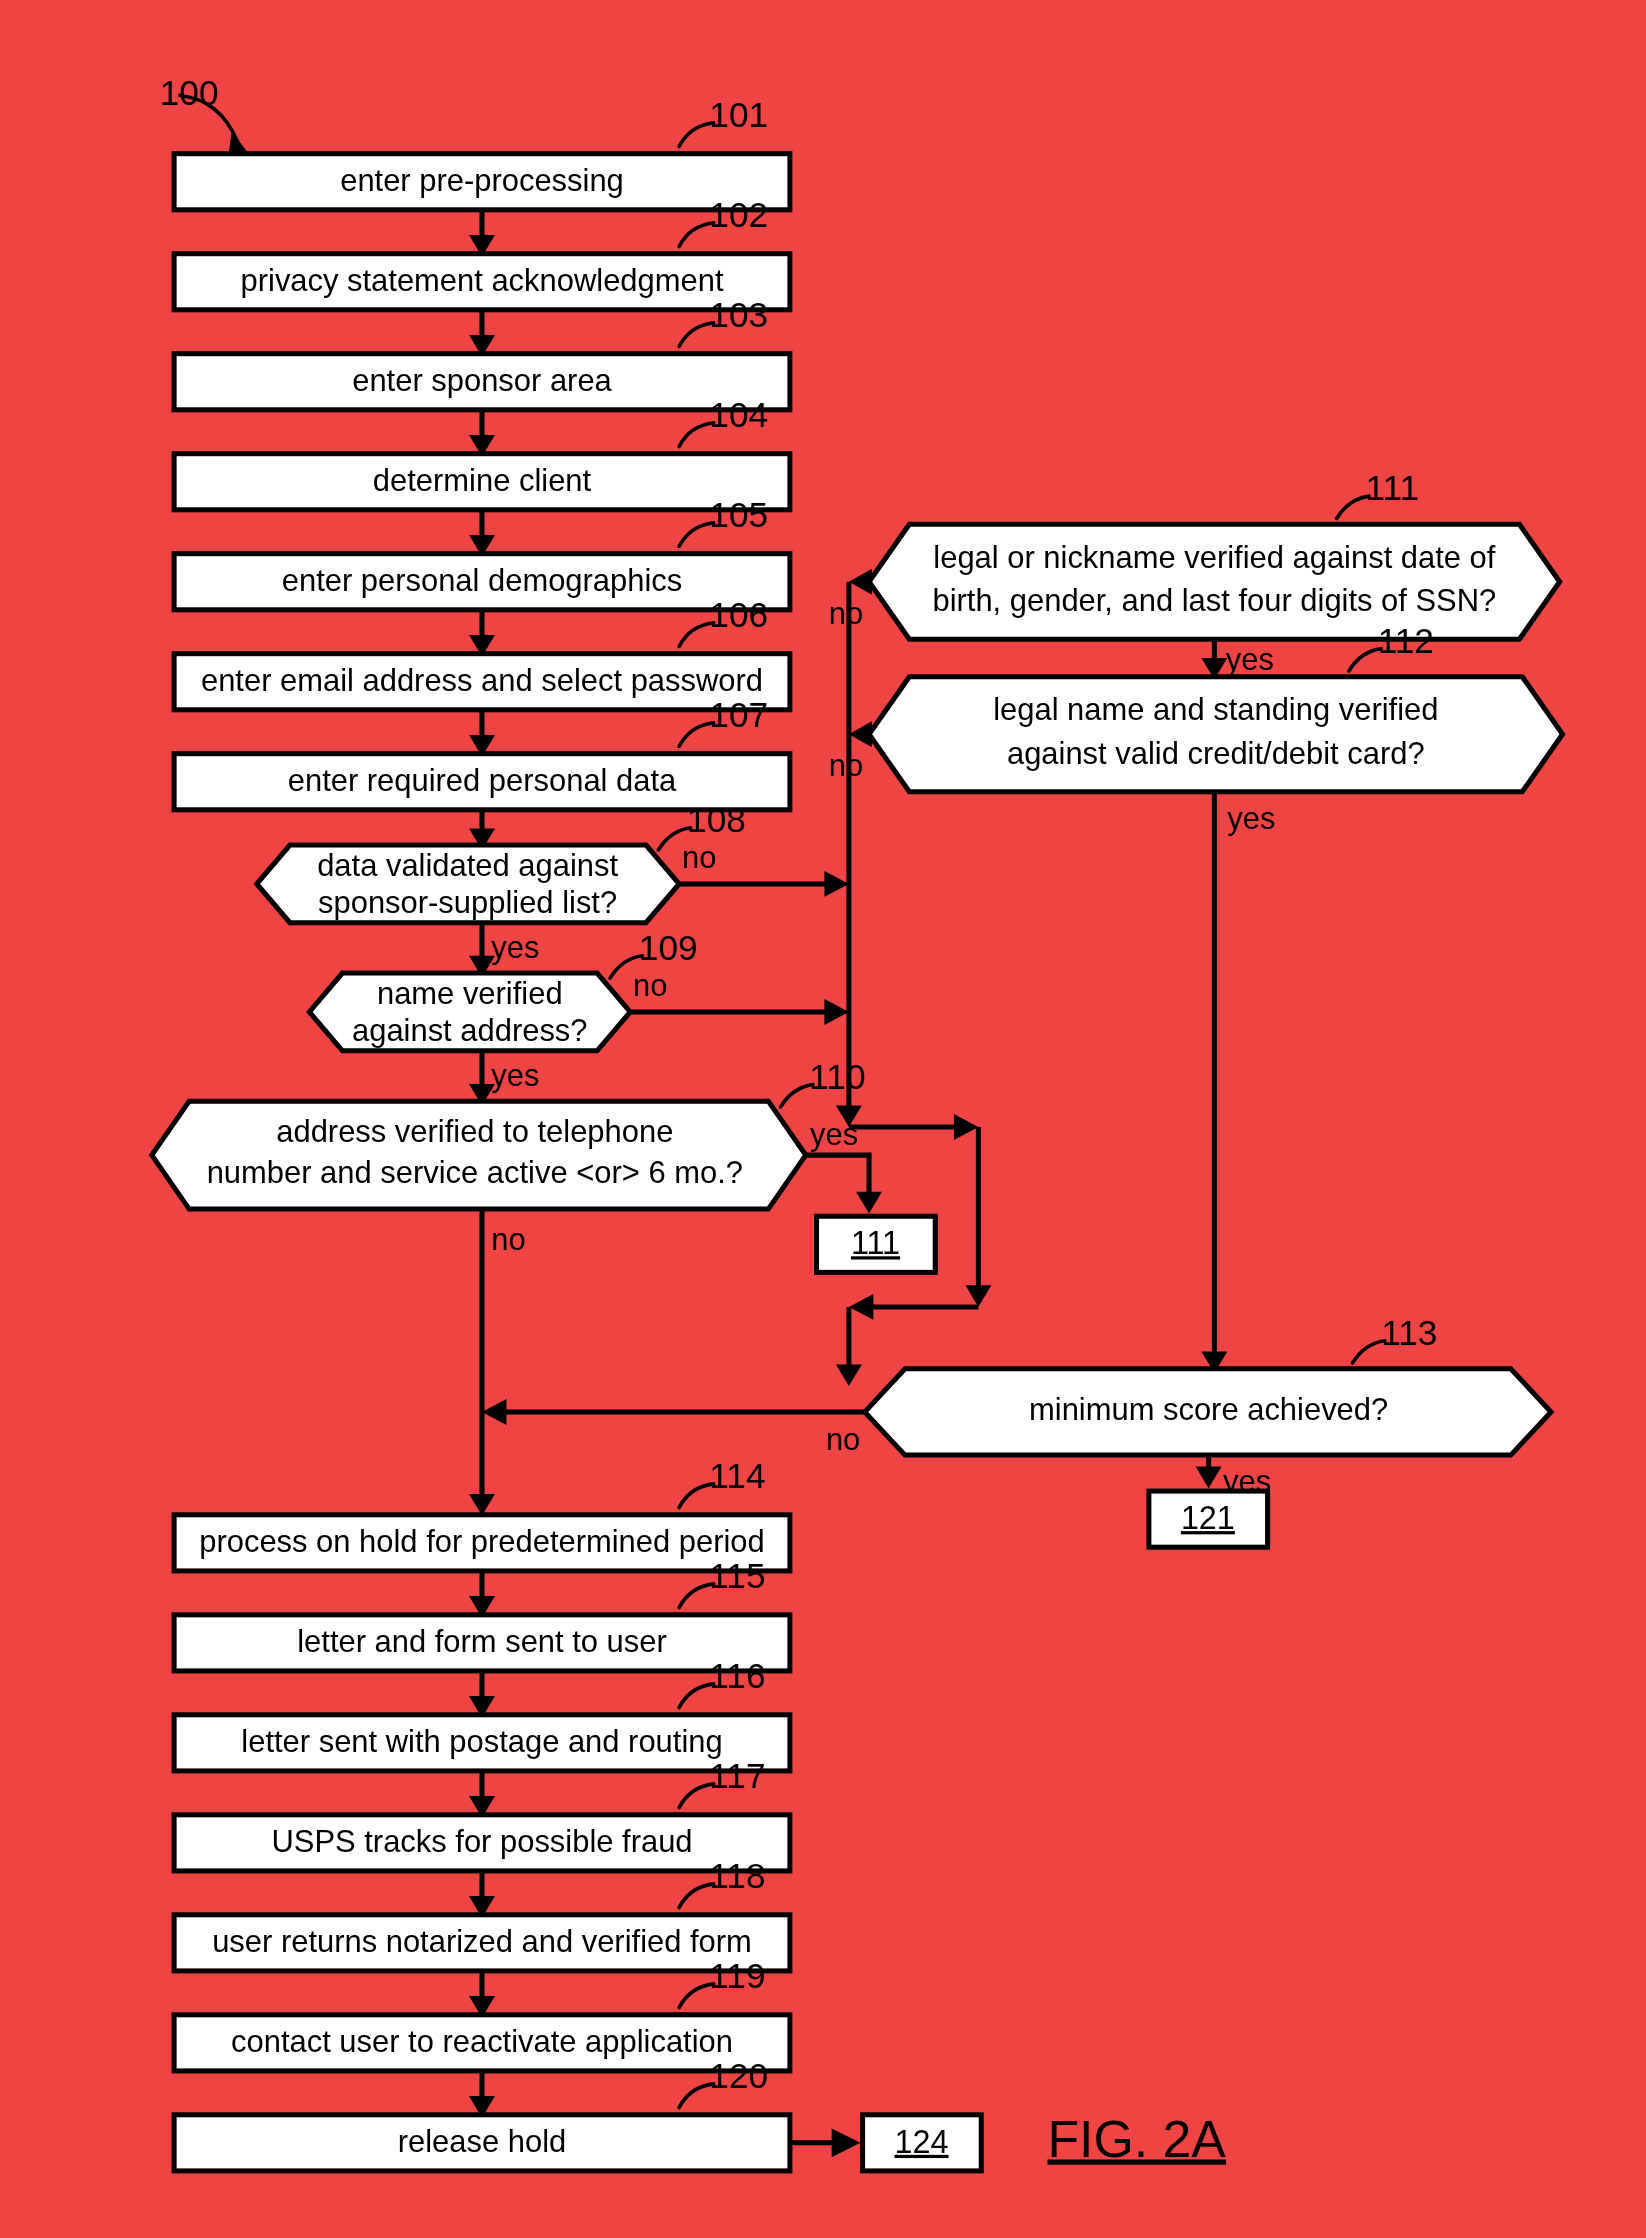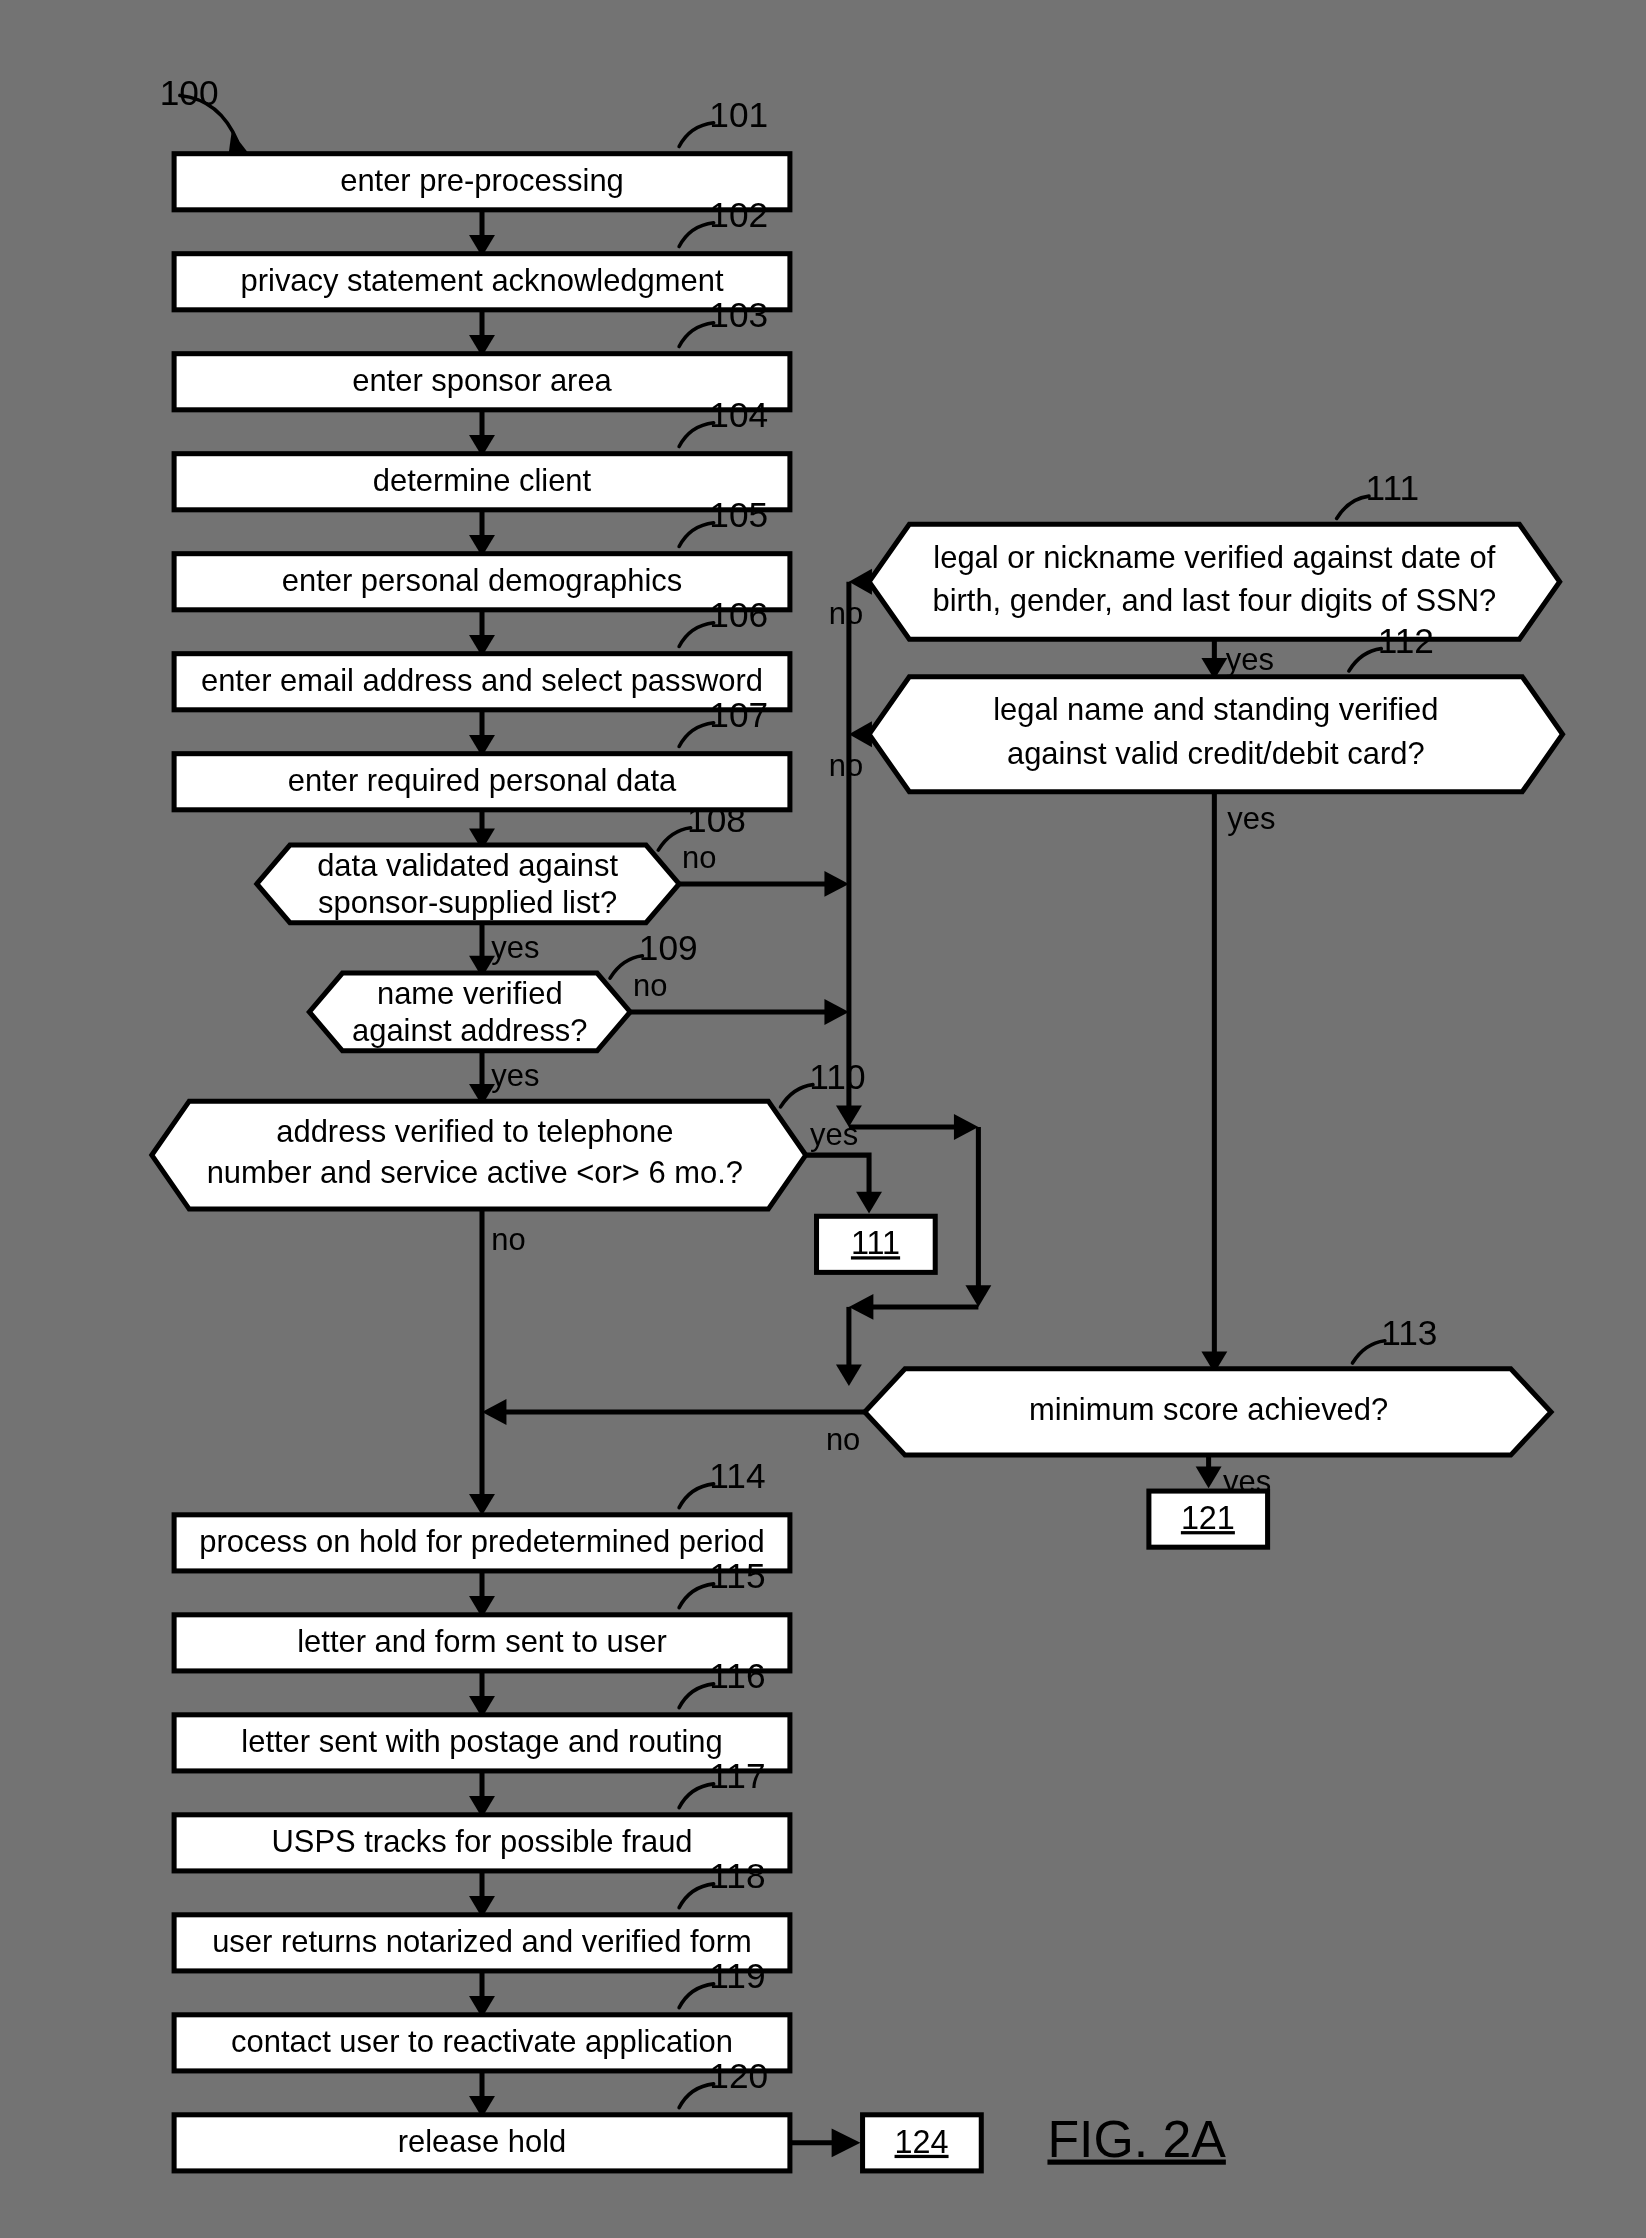--- a/index.html
+++ b/index.html
@@ -4,21 +4,21 @@
 <style>
   html, body {
     margin: 0;
     padding: 0;
     background: #ffffff;
   }
   #page {
     position: relative;
     width: 1646px;
     height: 2239px;
-    background: #737373;
+    background: #ef4444;
     overflow: hidden;
   }
   svg#figure {
     position: absolute;
     left: 0;
     top: 0;
     width: 1646px;
     height: 2239px;
     display: block;
   }

